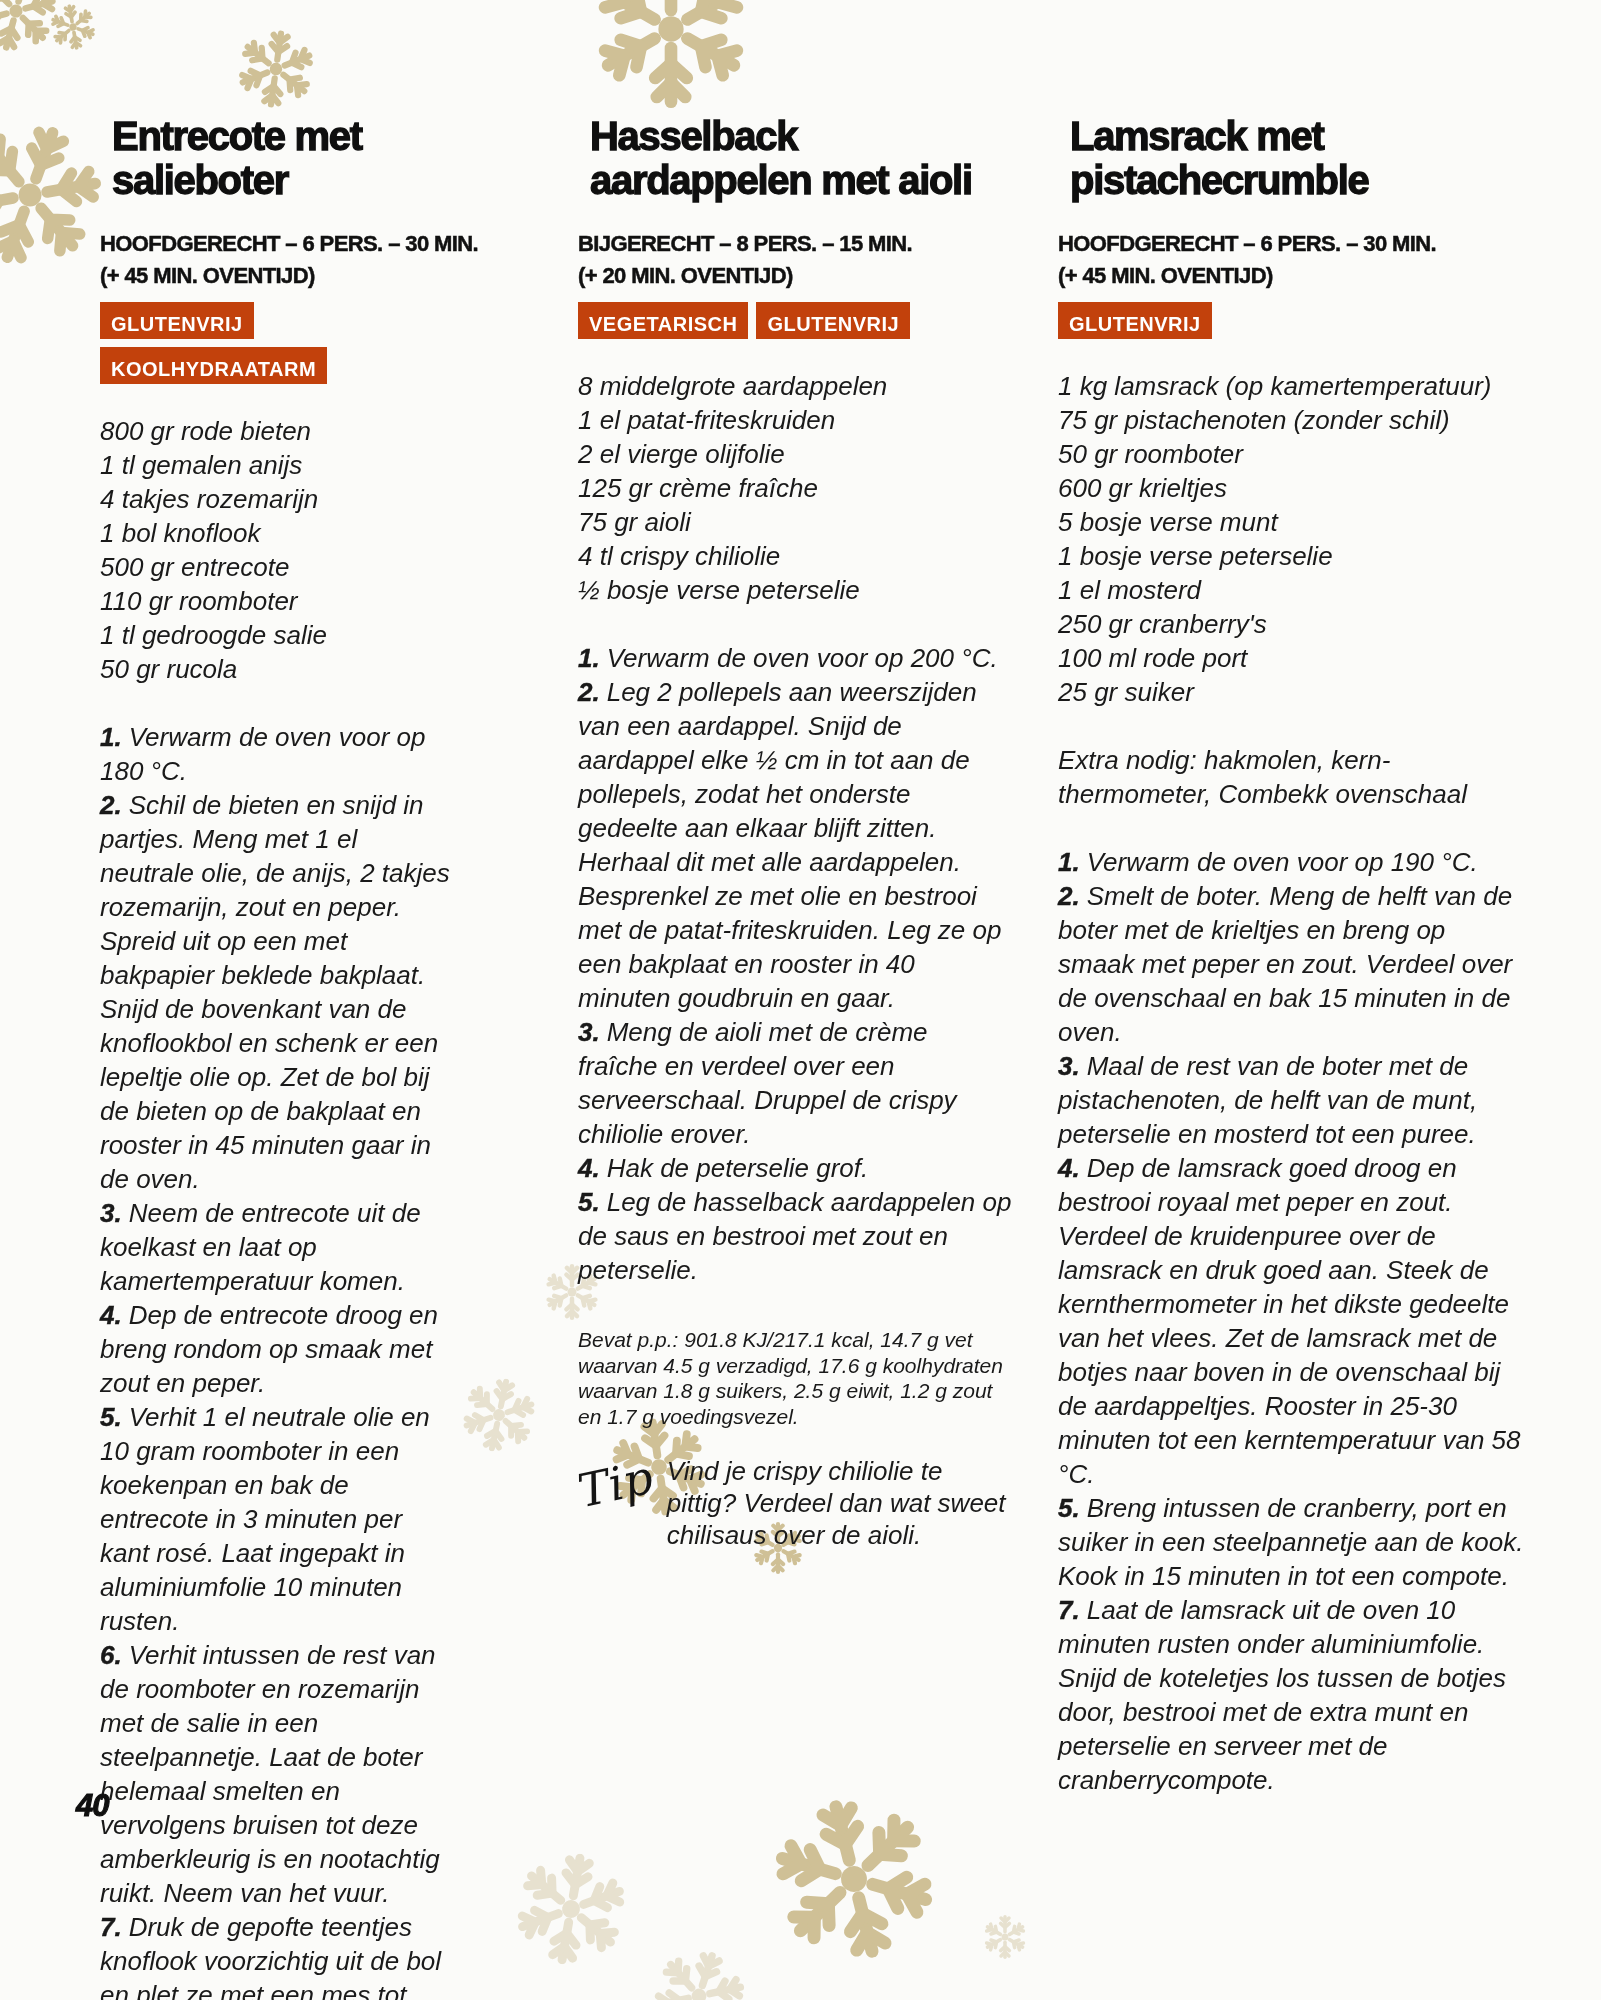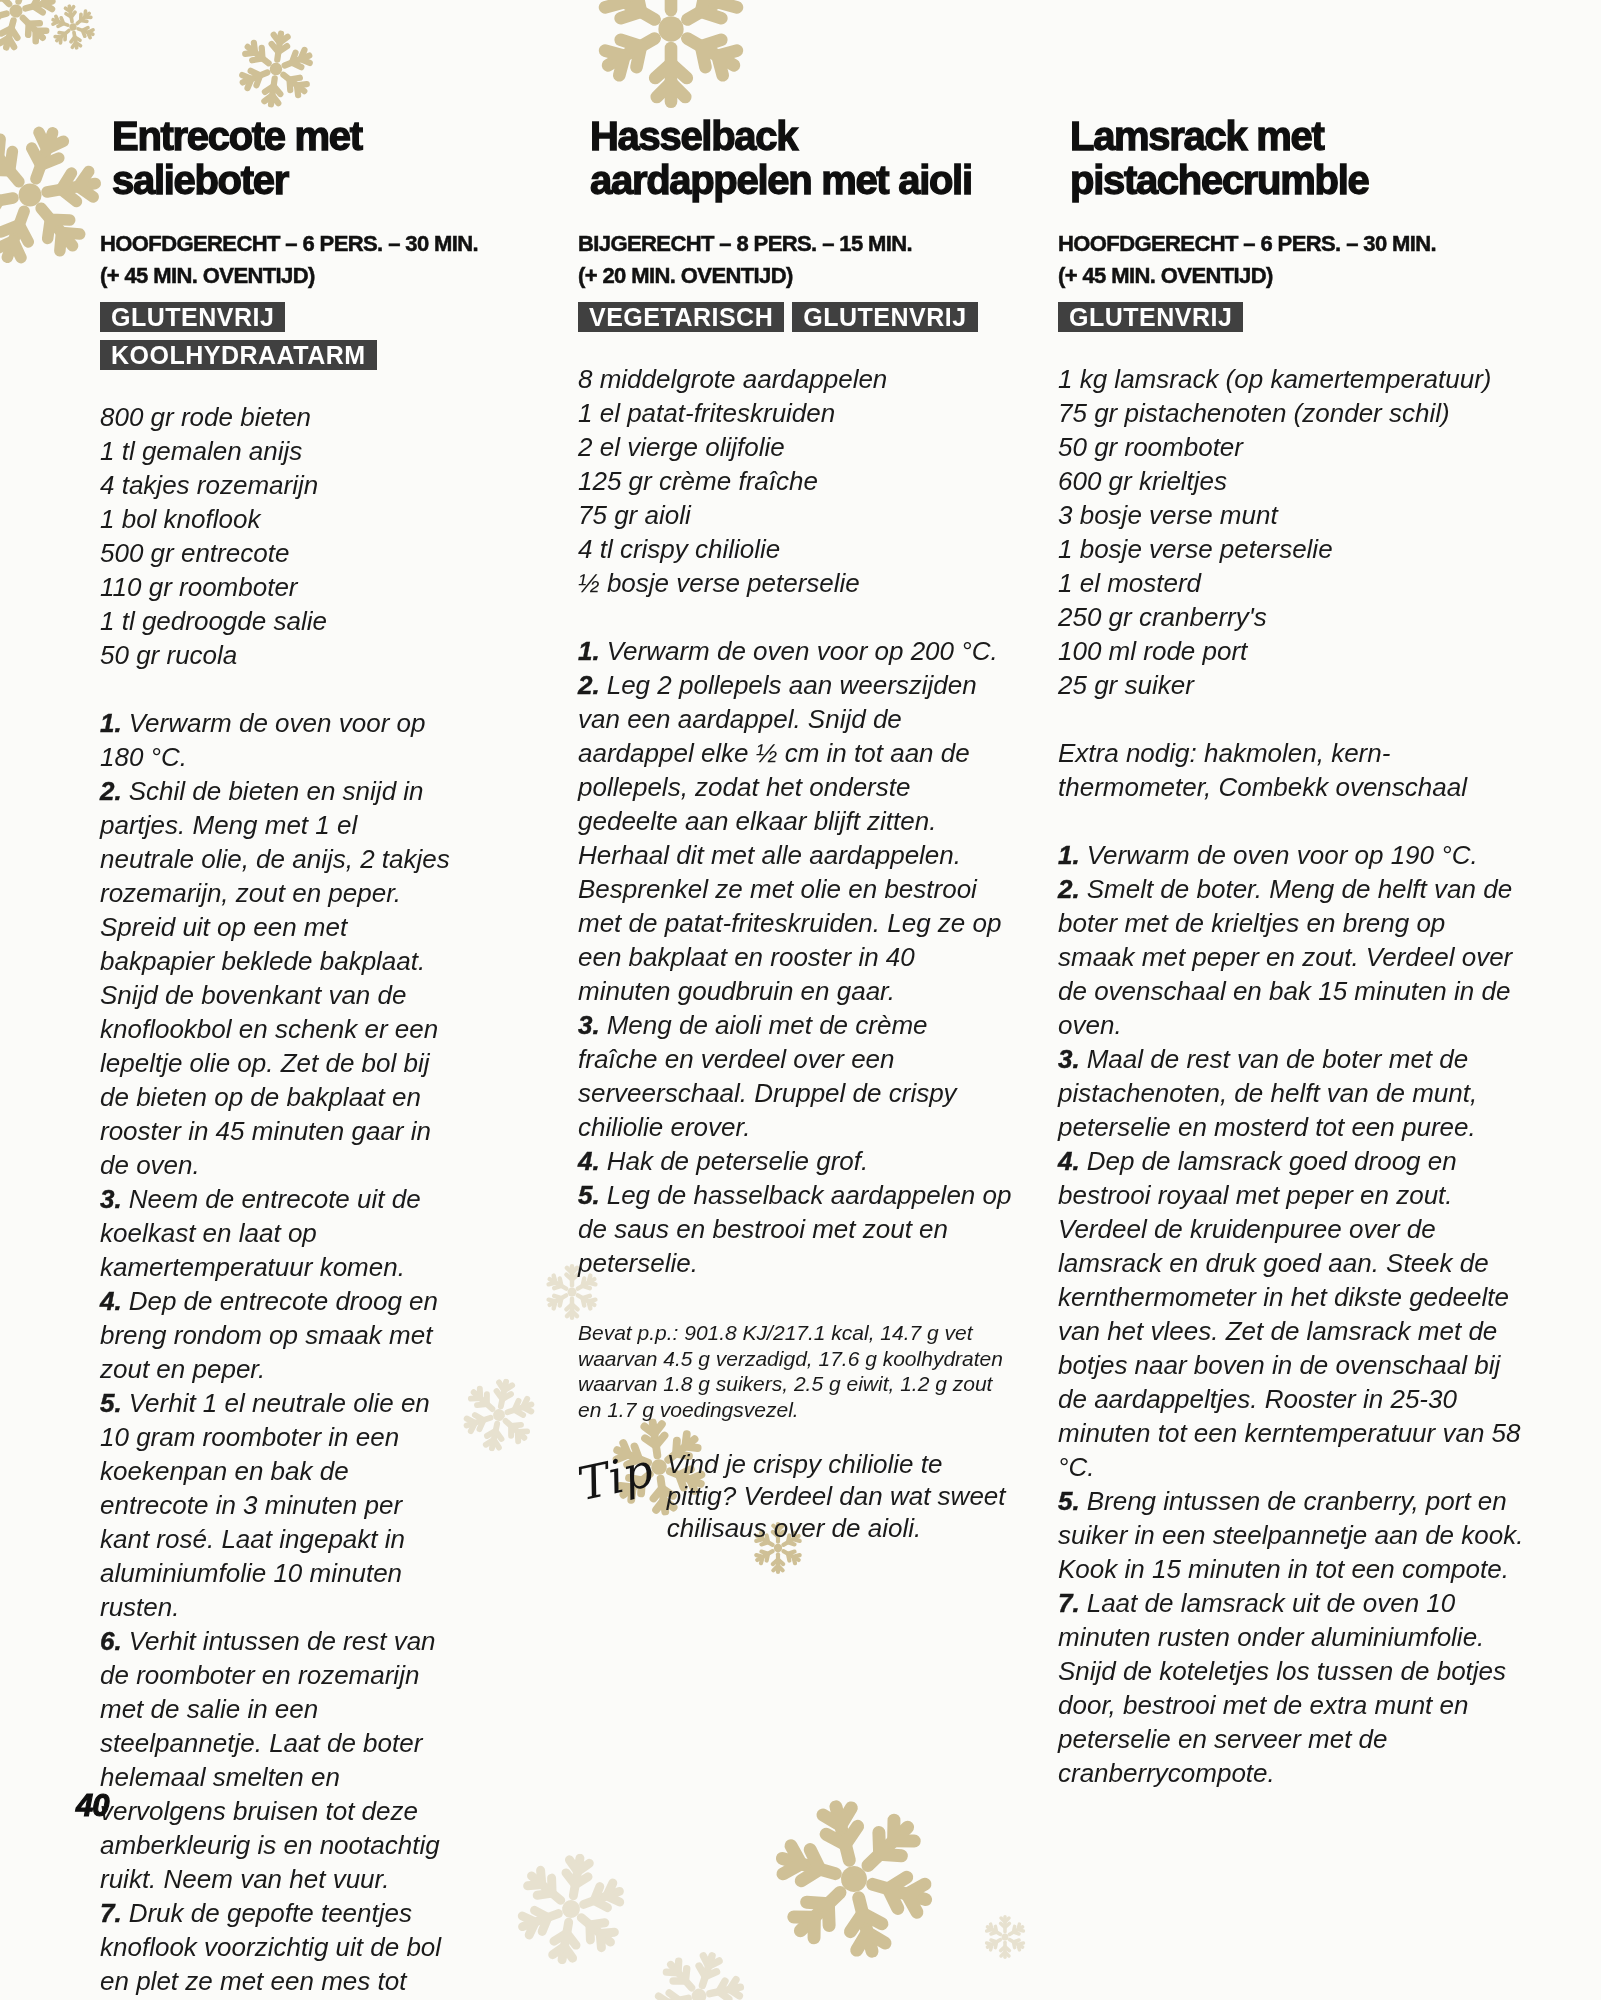--- a/index.html
+++ b/index.html
@@ -33,23 +33,23 @@
     font-size:22px;line-height:32px;
     font-weight:700;letter-spacing:-0.6px;
     -webkit-text-stroke:0.5px #111;
     color:#111;
   }
   .meta span{display:block;white-space:nowrap;}
 
   .badges{margin-top:10px;display:flex;flex-wrap:wrap;gap:8px;padding:0;list-style:none;}
   .badge{
     display:inline-block;
-    background:#404040;color:#ffffff;
-    font-size:25px;font-weight:700;letter-spacing:0.5px;
-    line-height:20px;padding:5px 11px 5px 11px;
+    background:#c2410c;color:#ffffff;
+    font-size:20px;font-weight:700;letter-spacing:0.5px;
+    line-height:20px;padding:12px 11px 5px 11px;
     white-space:nowrap;
   }
 
   .ingredients{
     list-style:none;margin:30px 0 0 0;padding:0;
     font-style:italic;font-size:26px;line-height:34px;
     color:#1a1a1a;
   }
   .extra{
     margin:34px 0 0 0;
@@ -237,21 +237,21 @@
       <span>(+ 45 MIN. OVENTIJD)</span>
     </p>
     <div class="badges">
         <span class="badge">GLUTENVRIJ</span>
       </div>
     <ul class="ingredients">
         <li>1 kg lamsrack (op kamertemperatuur)</li>
         <li>75 gr pistachenoten (zonder schil)</li>
         <li>50 gr roomboter</li>
         <li>600 gr krieltjes</li>
-        <li>3 bosje verse munt</li>
+        <li>5 bosje verse munt</li>
         <li>1 bosje verse peterselie</li>
         <li>1 el mosterd</li>
         <li>250 gr cranberry's</li>
         <li>100 ml rode port</li>
         <li>25 gr suiker</li>
       </ul>
     <p class="extra">Extra nodig: hakmolen, kern­thermometer, Combekk ovenschaal</p>
     <ol class="steps">
         <li><b class="num">1.</b><span>Verwarm de oven voor op 190 °C.</span></li>
         <li><b class="num">2.</b><span>Smelt de boter. Meng de helft van de boter met de krieltjes en breng op smaak met peper en zout. Verdeel over de ovenschaal en bak 15 minuten in de oven.</span></li>

